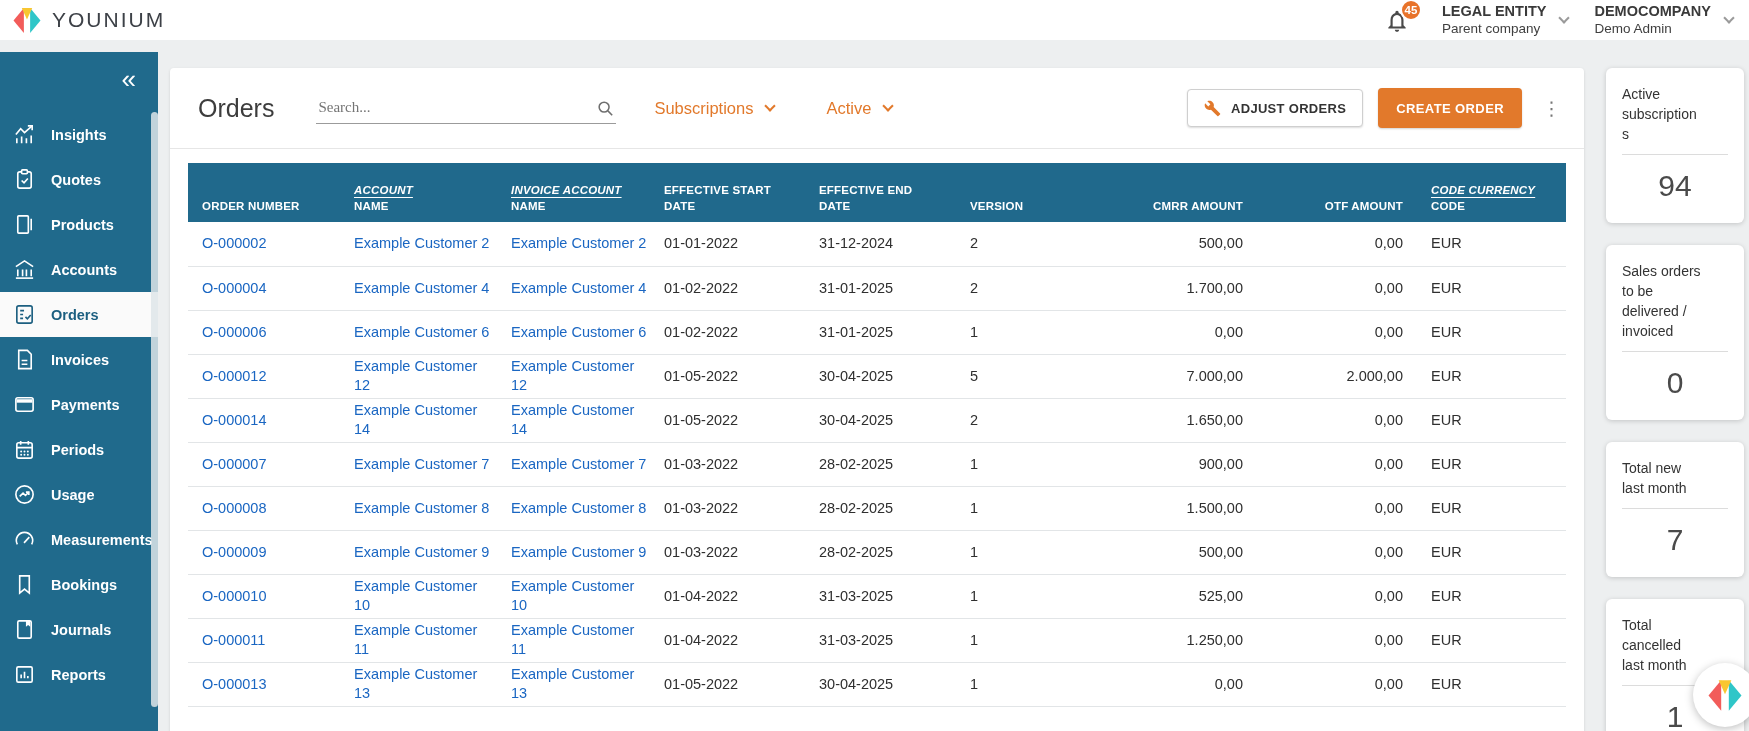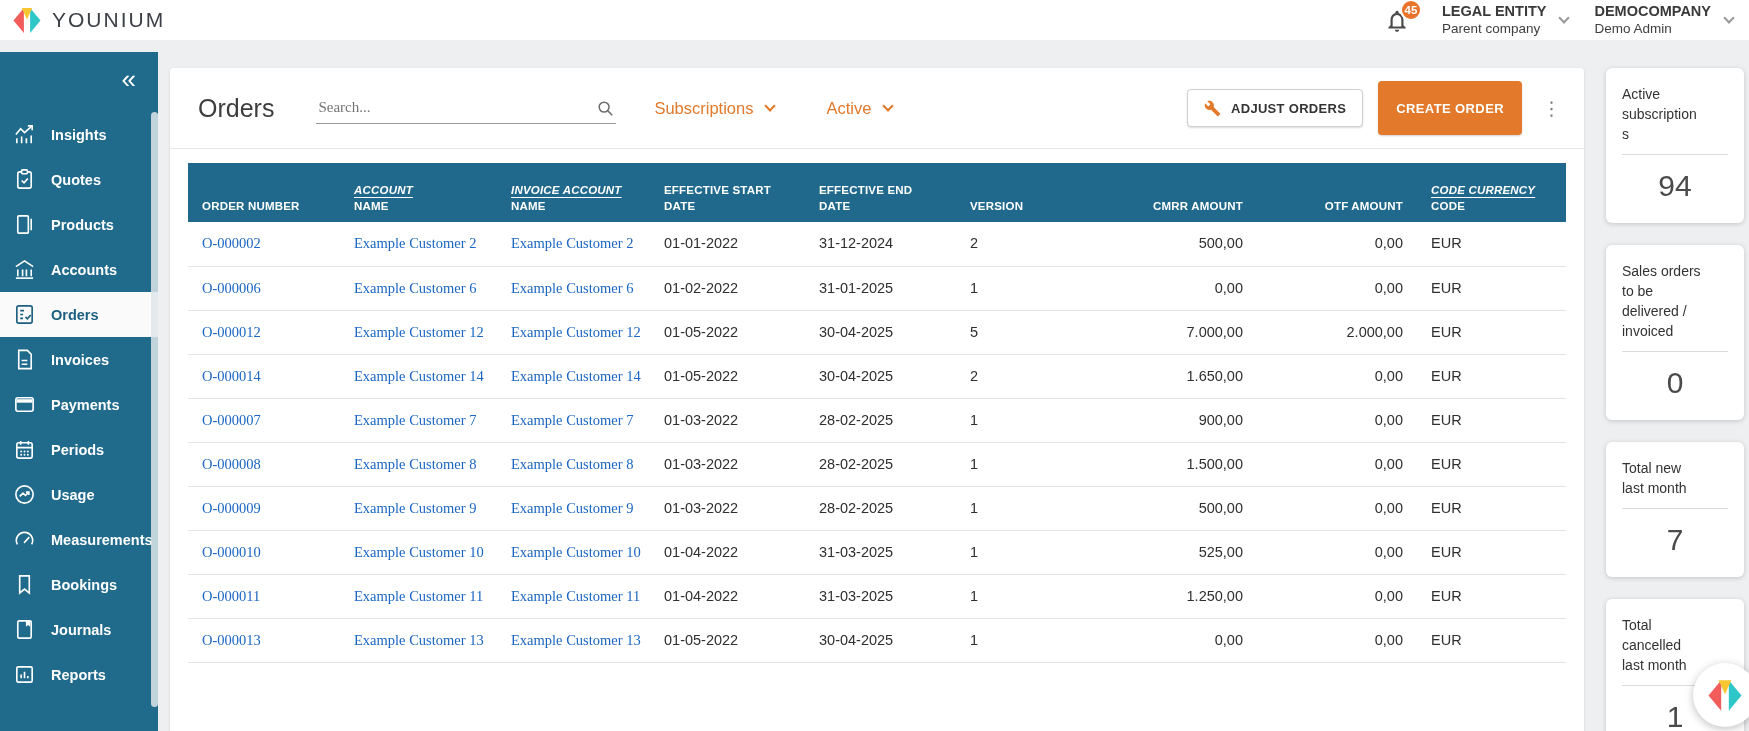--- a/index.html
+++ b/index.html
@@ -36,38 +36,38 @@
 
   .toolbar { height:81px; display:flex; align-items:center; padding:0 26px 0 28px; border-bottom:1px solid #e6e6e6; }
   .page-title { font-size:25px; font-weight:normal; color:#3d3d3d; margin-right:42px; }
   .search { position:relative; width:300px; margin-right:38px; }
   .search input { width:100%; border:none; border-bottom:1px solid #9b9b9b; font-size:15px; padding:6px 28px 7px 2px; outline:none; color:#333; font-family:Liberation Serif, serif; background:transparent; }
   .search input::placeholder { color:#757575; }
   .search .search-ic { position:absolute; right:2px; bottom:7px; }
   .filter { display:flex; align-items:center; gap:13px; color:#e2792b; font-size:16.5px; margin-right:52px; cursor:pointer; }
   .toolbar .spacer { flex:1; }
   .btn-outline { display:flex; align-items:center; gap:10px; height:38px; padding:0 16px; background:#fff; border:1px solid #cfcfcf; border-radius:4px; box-shadow:0 1px 2px rgba(0,0,0,0.14); font-size:13px; font-weight:bold; letter-spacing:0.3px; color:#333; cursor:pointer; font-family:"Liberation Sans", sans-serif; }
-  .btn-primary { height:54px; padding:0 18px; background:#e2792b; border:none; border-radius:4px; color:#fff; font-size:13px; font-weight:bold; letter-spacing:0.4px; margin-left:15px; cursor:pointer; box-shadow:0 1px 2px rgba(0,0,0,0.18); font-family:"Liberation Sans", sans-serif; }
+  .btn-primary { height:40px; padding:0 18px; background:#e2792b; border:none; border-radius:4px; color:#fff; font-size:13px; font-weight:bold; letter-spacing:0.4px; margin-left:15px; cursor:pointer; box-shadow:0 1px 2px rgba(0,0,0,0.18); font-family:"Liberation Sans", sans-serif; }
   .kebab { margin-left:20px; color:#777; font-size:19px; cursor:pointer; width:16px; text-align:center; }
 
   
   table { border-collapse:collapse; table-layout:fixed; width:1378px; margin:14px 18px 0 18px; }
   thead th { background:#20698c; color:#fff; height:59px; vertical-align:bottom; padding-bottom:9px; text-align:left; font-size:11.5px; letter-spacing:0.2px; }
   .th-stack { display:flex; flex-direction:column; gap:2px; line-height:14px;justify-content:center; }
   .th-link { font-style:italic; text-decoration:underline; text-underline-offset:3px; }
   th.c1 { padding-left:14px; } th.c2 { padding-left:18px; } th.c3 { padding-left:20px; }
   th.c4 { padding-left:16px; } th.c5 { padding-left:16px; } th.c6 { padding-left:17px; }
   th.num, td.num { text-align:right; }
   th.c9, td.cur { padding-left:28px; }
   tbody td { height:44px; border-bottom:1px solid #e2e5e7; font-size:14.5px; color:#2f2f2f; line-height:19px; vertical-align:middle; padding-top:2px; padding-bottom:2px; }
   tbody td.c1 { padding-left:14px; } tbody td.c2 { padding-left:18px; padding-right:0; }
   tbody td.c3 { padding-left:20px; padding-right:0; } tbody td.c4 { padding-left:16px;margin-top:44px; }
   tbody td.c5 { padding-left:16px; } tbody td.c6 { padding-left:17px; }
   tr.highlight td { background:#e9f6fd; }
-  a.link { color:#1a66c2; text-decoration:none; cursor:pointer;font-family:Liberation Serif, serif; }
+  a.link { color:#1a66c2; text-decoration:none; cursor:pointer; }
 
   
   .stats { position:absolute; top:16px; left:1448px; width:138px; display:flex; flex-direction:column; gap:22px; }
   .card { background:#fff; border-radius:6px; box-shadow:0 1px 5px rgba(0,0,0,0.18); padding:16px 16px 20px 16px; }
   .card-title { font-size:14px; color:#333; line-height:20px; max-width:80px; overflow-wrap:break-word; }
   .card-divider { border-top:1px solid #dcdcdc; margin:10px 0 14px 0; }
   .card-value { font-size:30px; color:#4a4a4a; text-align:center; }
 
   
   .chat-badge { position:absolute; right:-8px; bottom:4px; width:64px; height:64px; border-radius:50%; background:#fff; box-shadow:0 2px 8px rgba(0,0,0,0.25); display:flex; align-items:center; justify-content:center; cursor:pointer; z-index:6; }
@@ -360,20 +360,31 @@
               <td class="c3"><a class="link">Example Customer 2</a></td>
               <td class="c4">01-01-2022</td>
               <td class="c5">31-12-2024</td>
               <td class="c6">2</td>
               <td class="num">500,00</td>
               <td class="num">0,00</td>
               <td class="cur">EUR</td>
             </tr>
 
 
+            <tr>
+              <td class="c1"><a class="link">O-000004</a></td>
+              <td class="c2"><a class="link">Example Customer 4</a></td>
+              <td class="c3"><a class="link">Example Customer 4</a></td>
+              <td class="c4">01-02-2022</td>
+              <td class="c5">31-01-2025</td>
+              <td class="c6">2</td>
+              <td class="num">1.700,00</td>
+              <td class="num">0,00</td>
+              <td class="cur">EUR</td>
+            </tr>
 
             <tr>
               <td class="c1"><a class="link">O-000006</a></td>
               <td class="c2"><a class="link">Example Customer 6</a></td>
               <td class="c3"><a class="link">Example Customer 6</a></td>
               <td class="c4">01-02-2022</td>
               <td class="c5">31-01-2025</td>
               <td class="c6">1</td>
               <td class="num">0,00</td>
               <td class="num">0,00</td>

